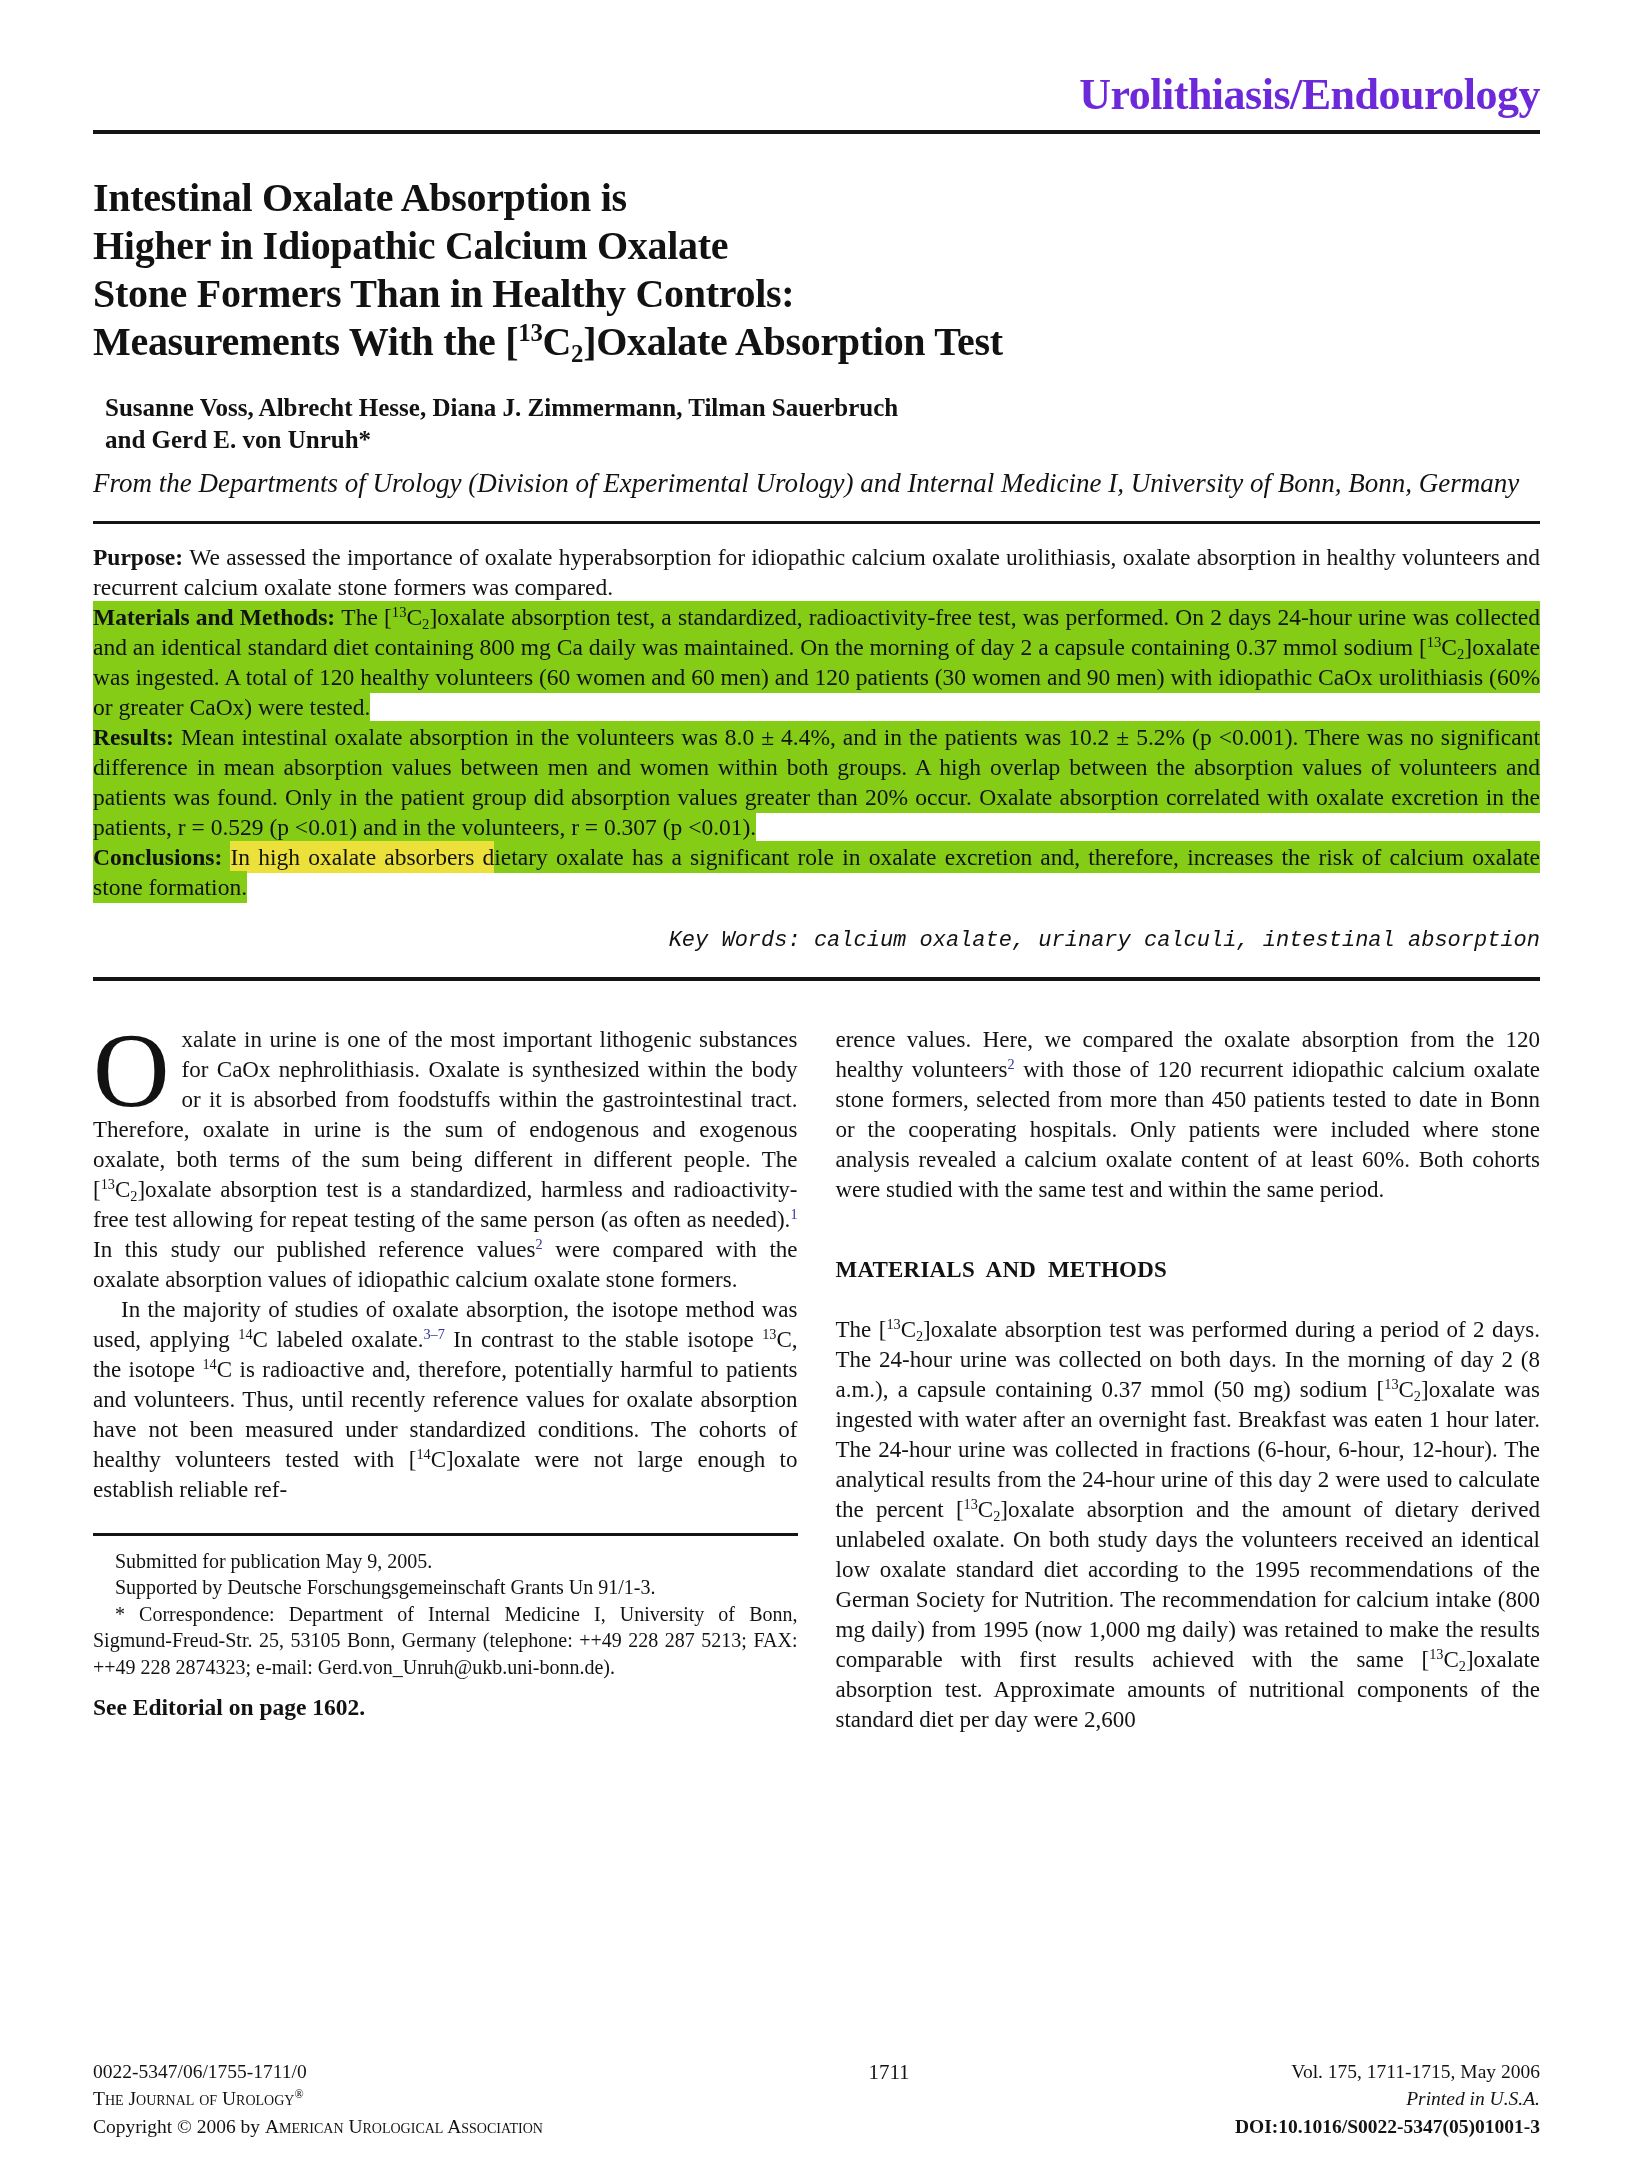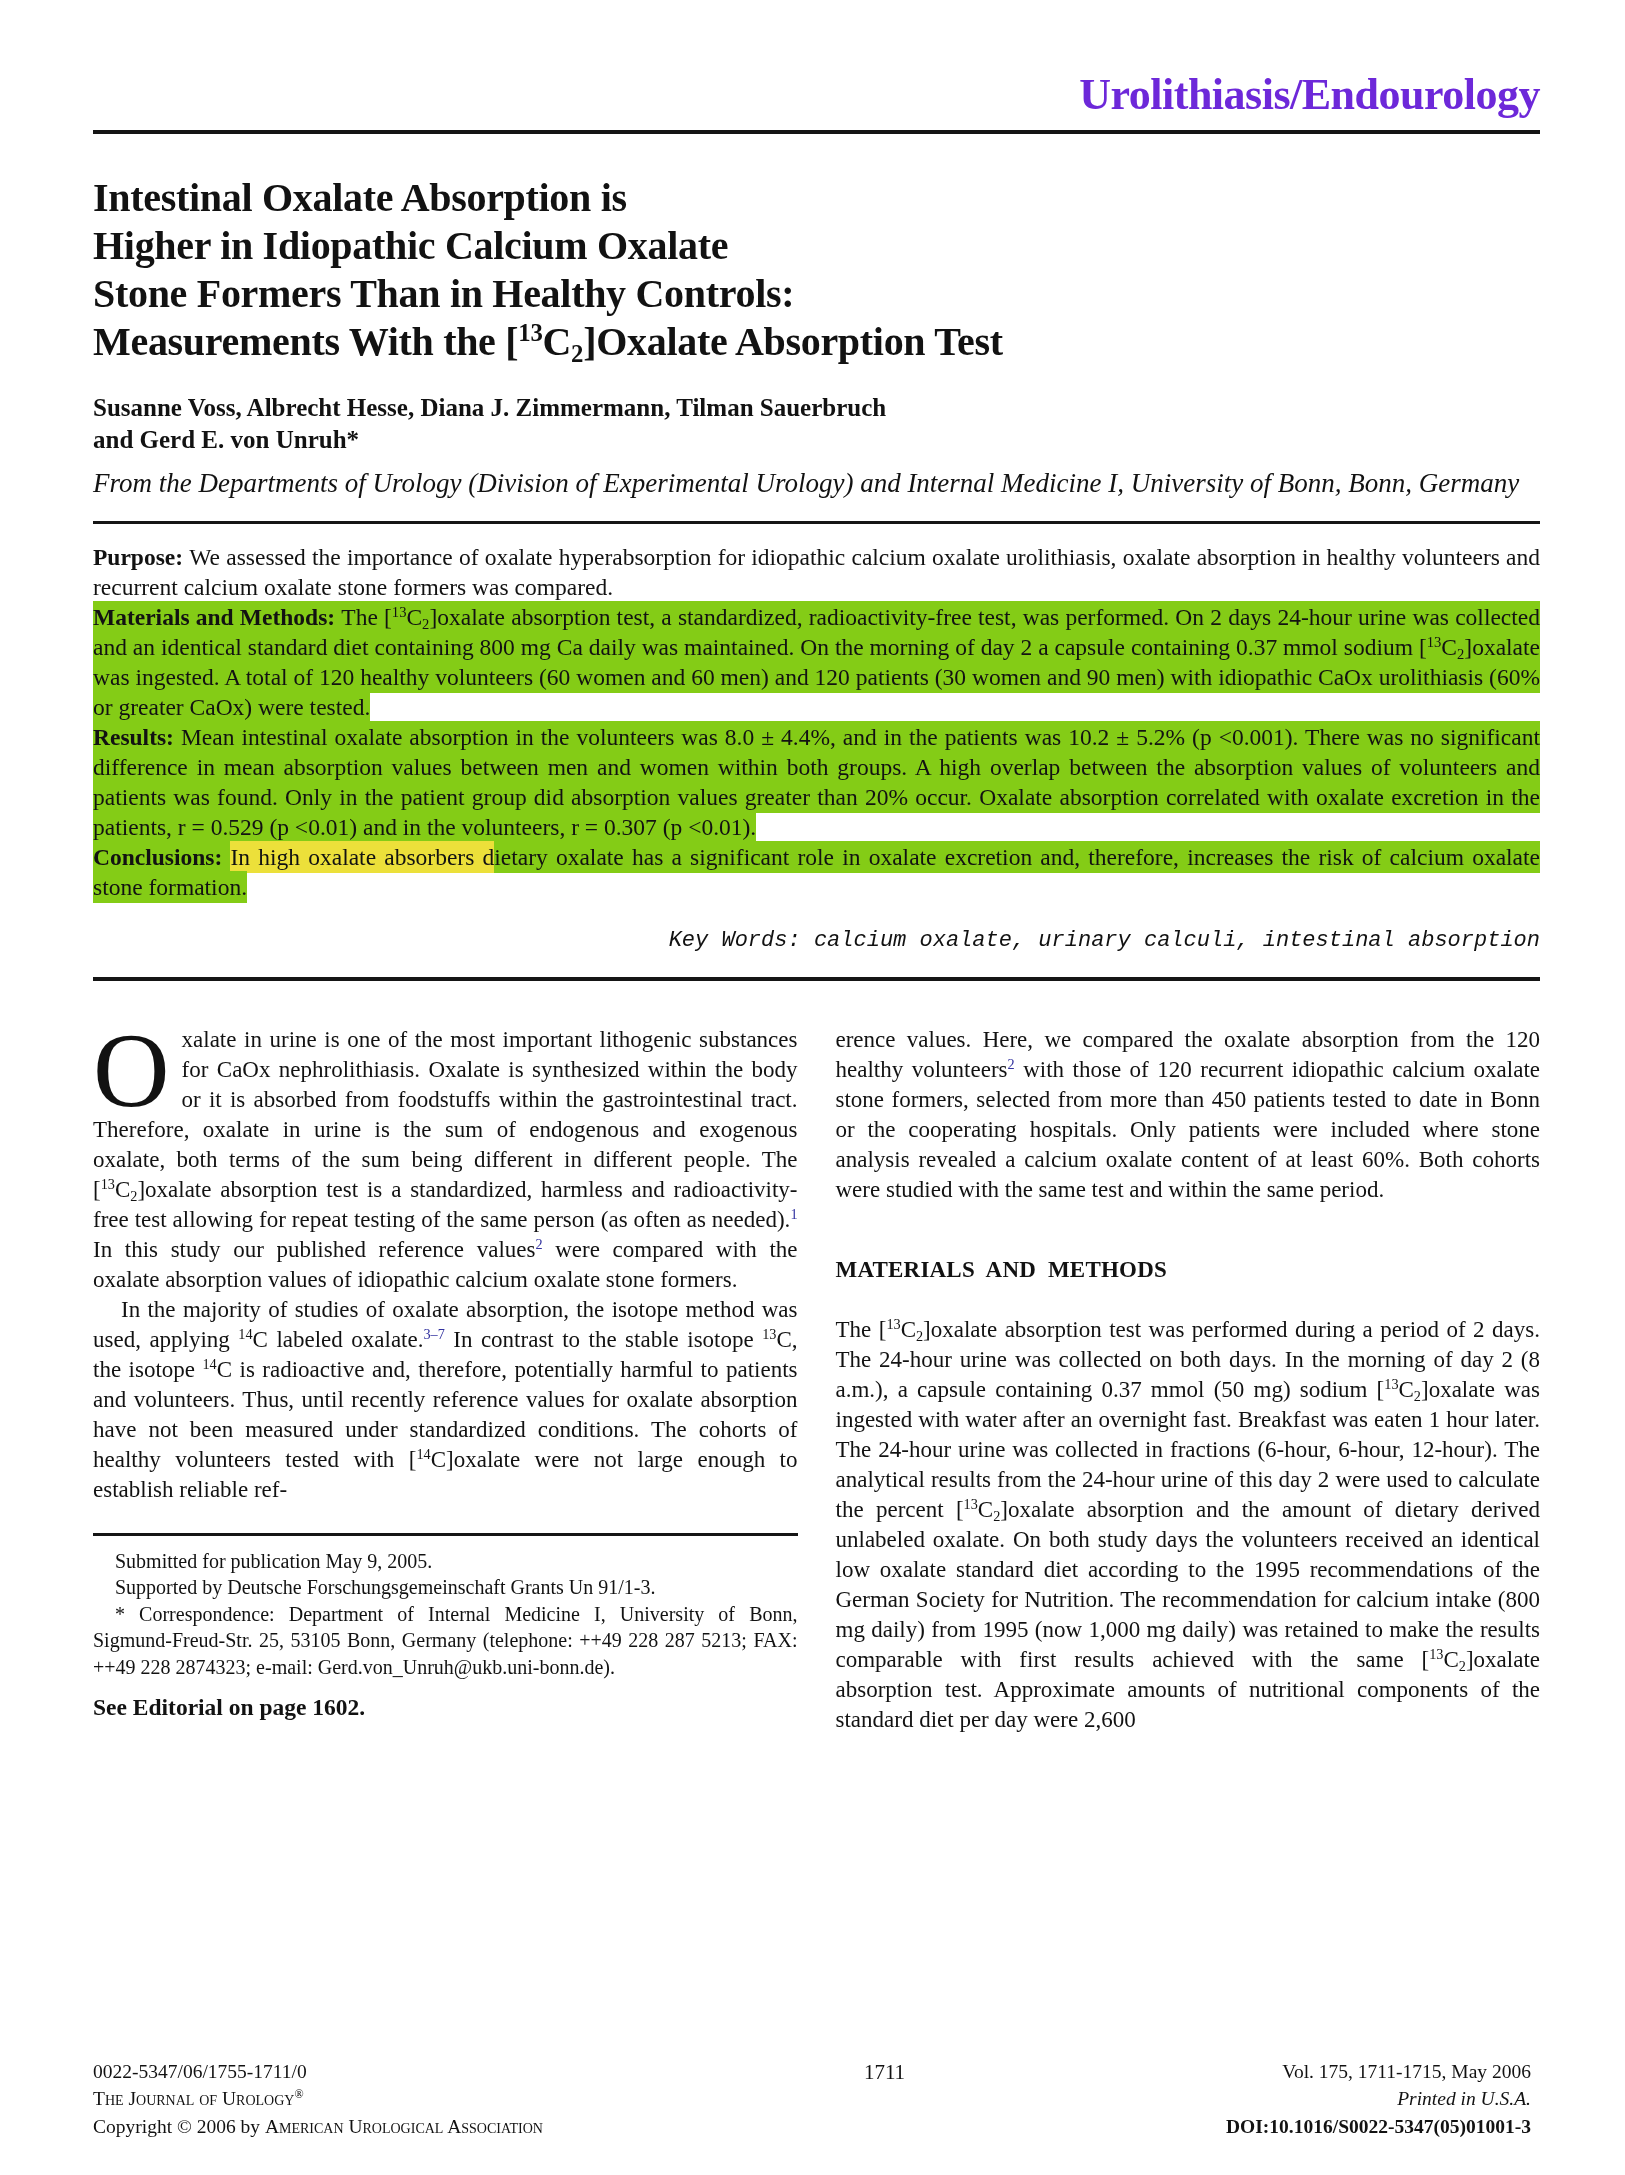--- a/index.html
+++ b/index.html
@@ -14,21 +14,21 @@
     margin-top:72px;text-align:right;font-weight:bold;font-size:44px;line-height:46px;
     letter-spacing:-0.5px;
   }
   .rule{background:#151515;width:100%;}
   .rule-thick{height:4px;margin-top:12px;}
   .rule-thin{height:3px;margin-top:22px;}
 
   .title{margin:40px 0 0 0;font-size:40px;line-height:48px;font-weight:bold;letter-spacing:-0.3px;}
   .title .t-line{display:block;}
 
-  .authors{margin-top:26px;font-size:25px;line-height:32px;font-weight:bold;}
+  .authors{margin-top:26px;font-size:25px;line-height:32px;font-weight:bold;margin-left:12px;}
   .affiliation{margin-top:12px;font-size:27px;font-style:italic;}
 
   .abstract{margin-top:18px;font-size:23.5px;line-height:30px;text-align:justify;}
   .abs-p{margin:0;}
   .run{}
   .hl{background:#84cc16;padding:3px 0;}
   .hl2{background:#ece03a;padding:3px 0;}
 
   .keywords{margin-top:26px;text-align:right;font-style:italic;font-size:22px;font-family:Liberation Mono, monospace;}
   .rule-bottom-abs{height:4px;margin-top:24px;}
@@ -43,21 +43,21 @@
   }
 
   .fn-rule{height:2.5px;background:#151515;margin-top:28px;width:100%;}
   .footnotes{margin-top:12px;font-size:20px;line-height:26.5px;}
   .footnotes p{margin:0;text-indent:22px;}
   .editorial{margin:12px 0 0 0;font-size:23.5px;font-weight:bold;text-align:left;}
 
   .sec-heading{margin:50px 0 30px 0;font-size:23px;font-weight:bold;letter-spacing:0.2px;word-spacing:6px;text-align:left;}
 
   .footer{
-    position:absolute;left:93px;right:94px;bottom:35px;
+    position:absolute;left:93px;right:85px;bottom:35px;
     display:flex;justify-content:space-between;align-items:flex-start;
     font-size:19.5px;line-height:27.5px;
   }
   .f-left{text-align:left;}
   .f-center{text-align:center;font-size:21px;padding-top:1px;}
   .f-right{text-align:right;}
 
   .b{font-weight:bold;}
   .i{font-style:italic;}
   .sc{font-variant:small-caps;}

